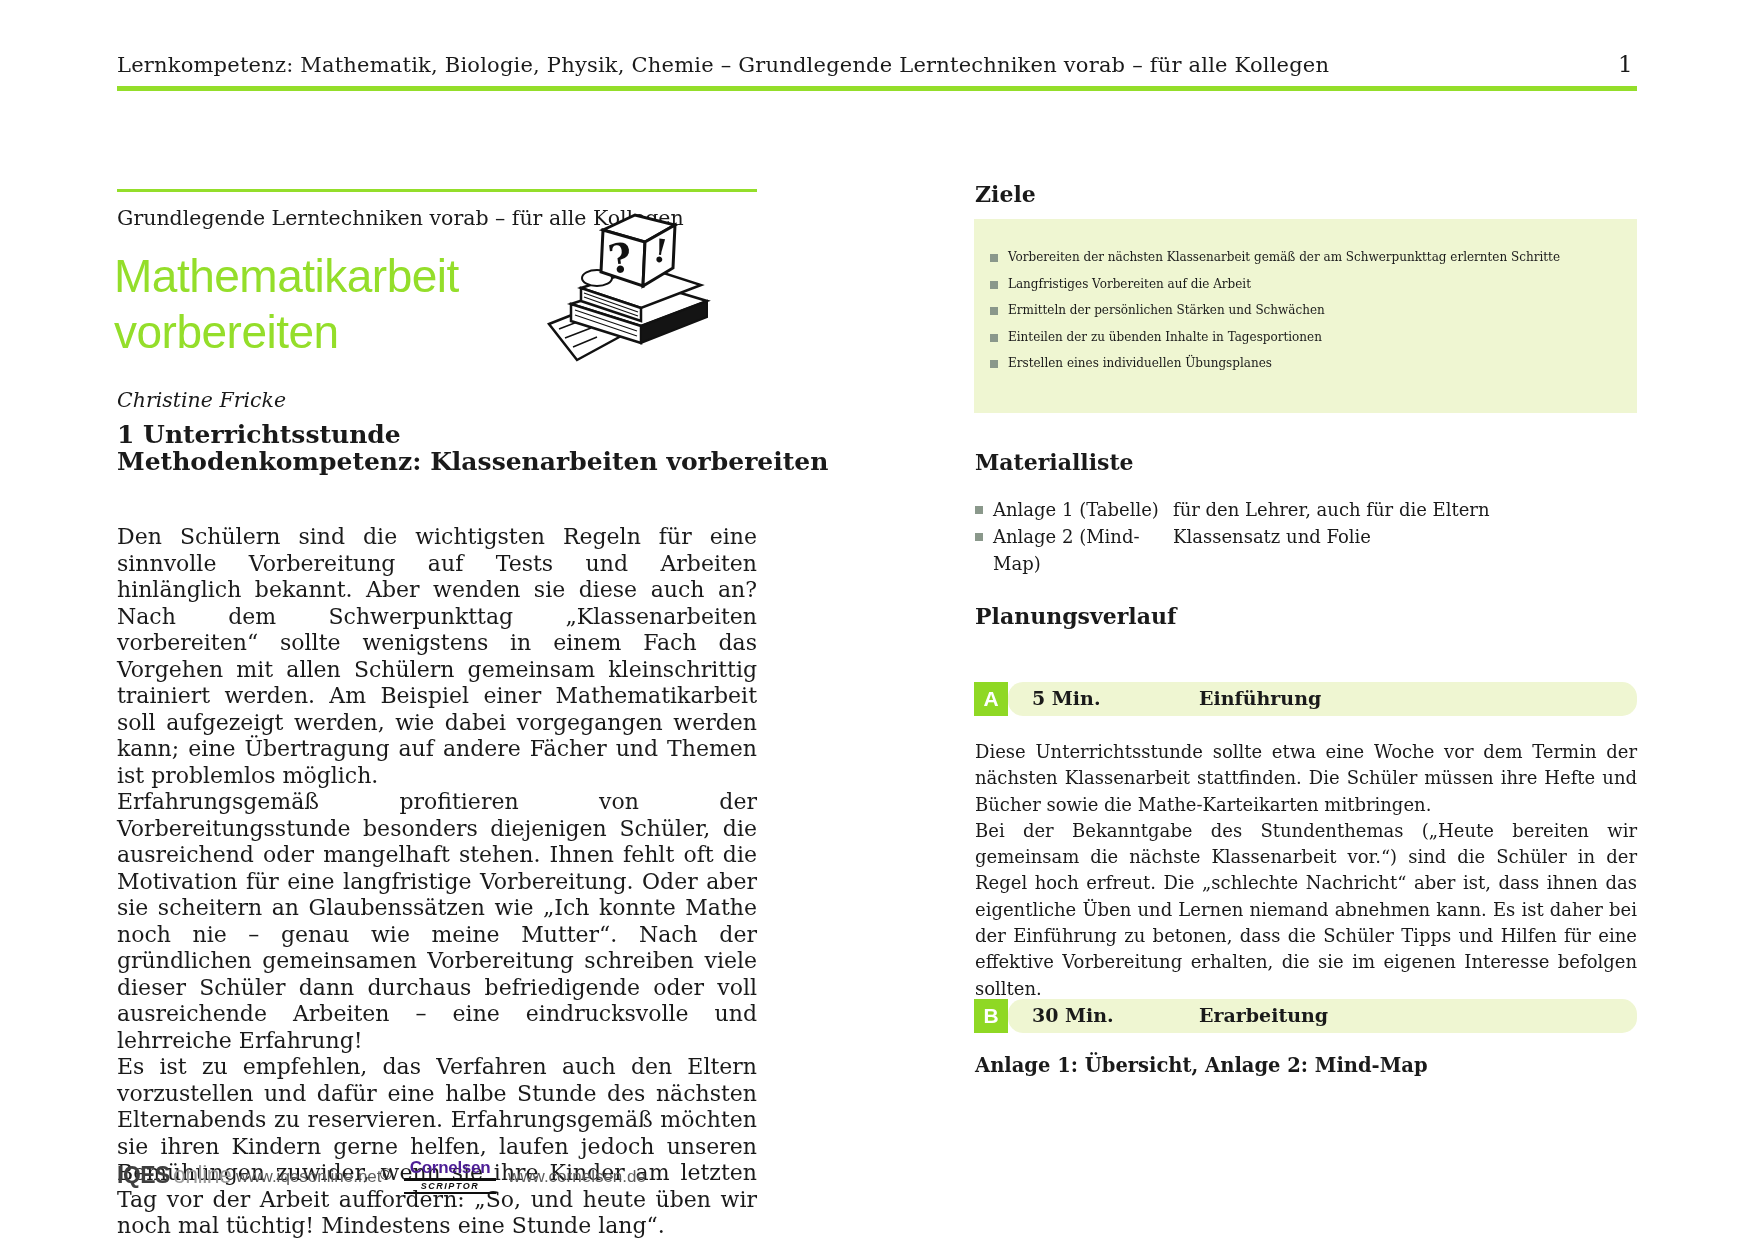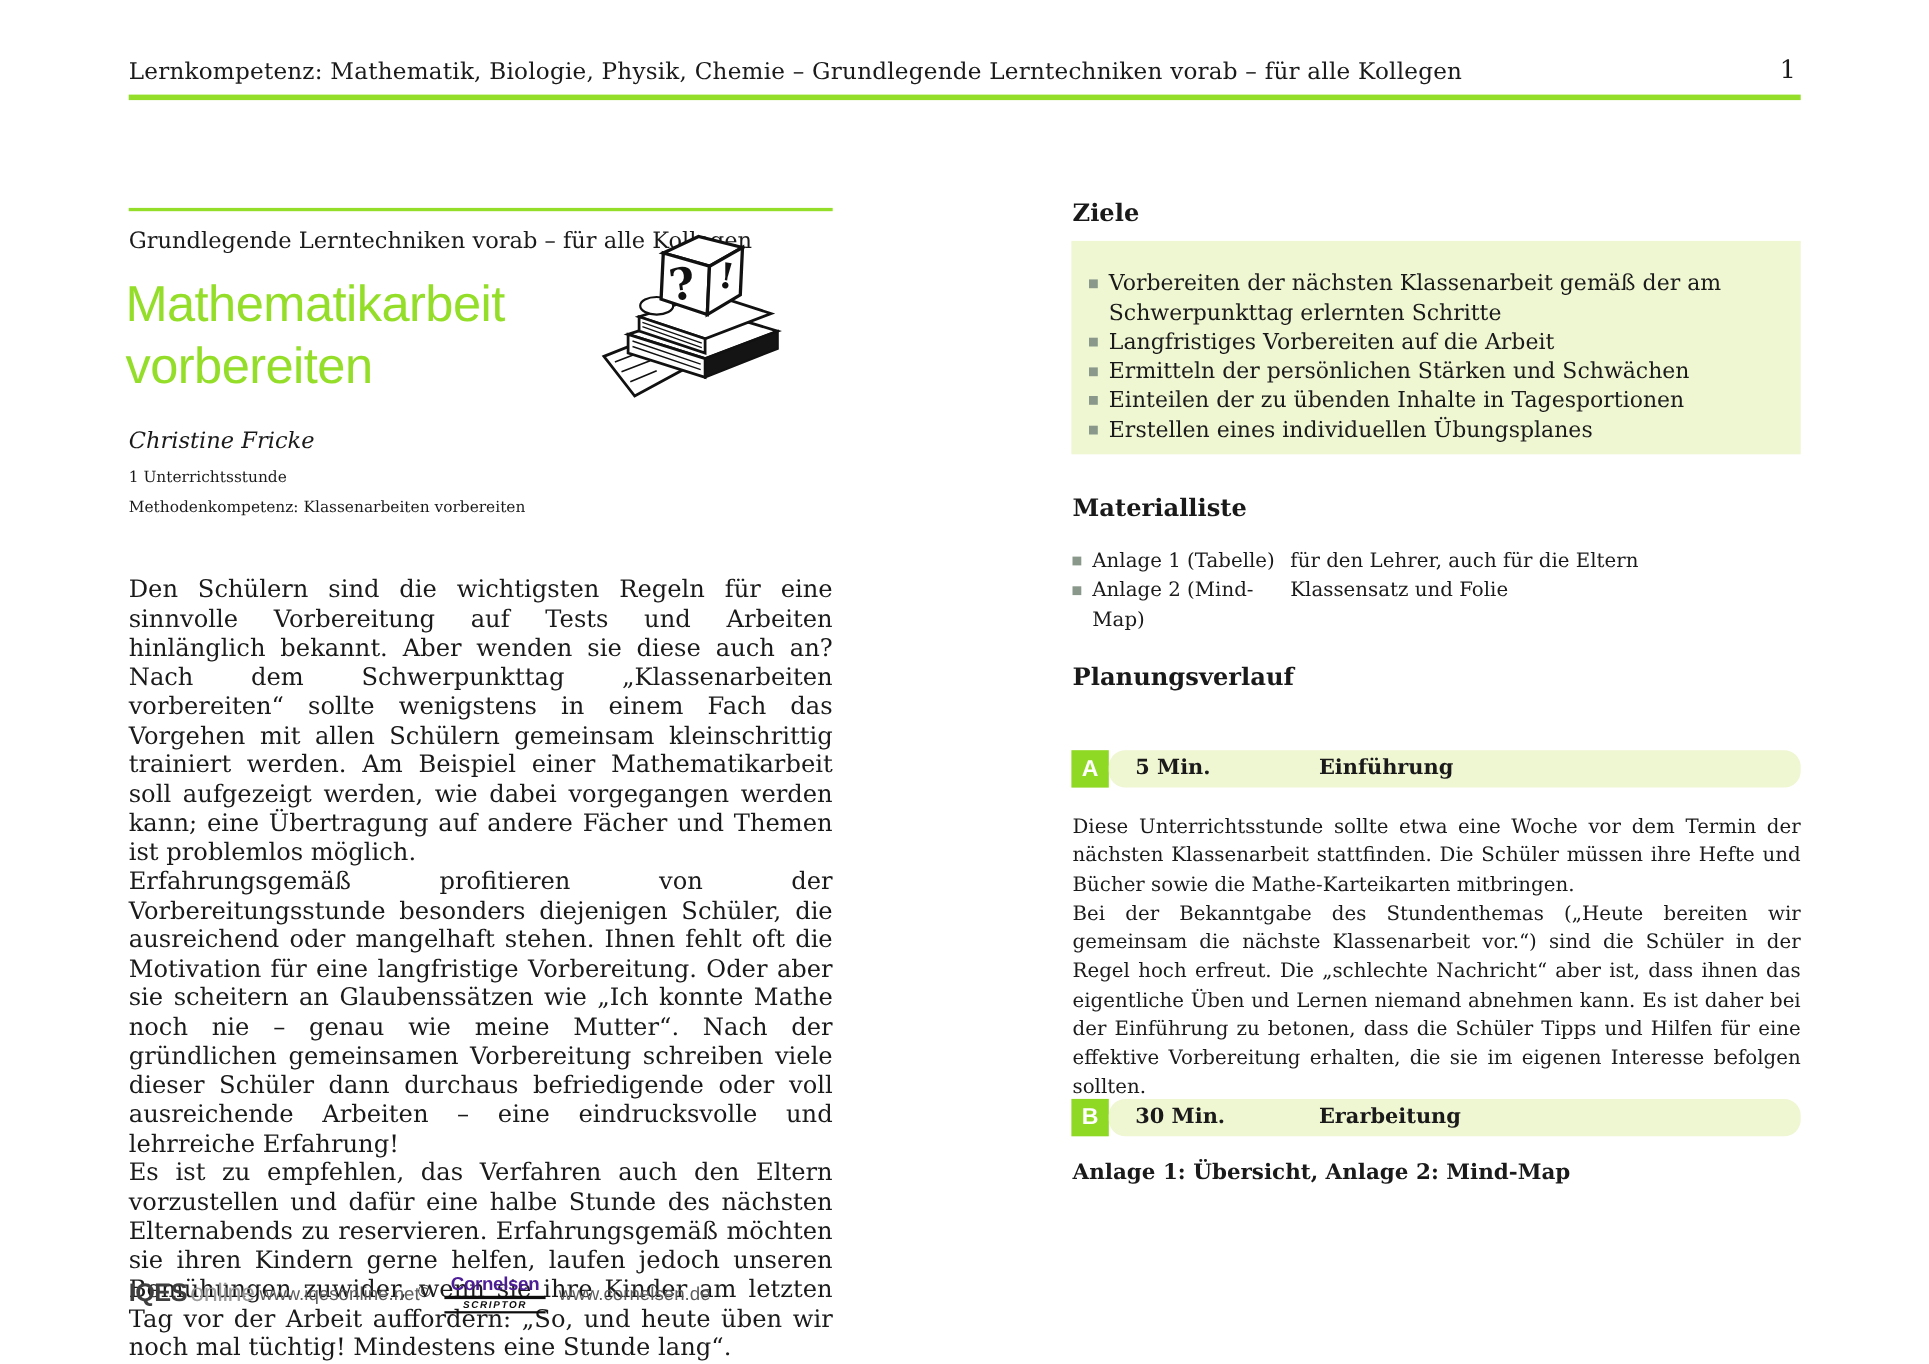--- a/index.html
+++ b/index.html
@@ -14,36 +14,36 @@
   
   .lc-rule{position:absolute;left:117px;top:189px;width:640px;height:3px;background:#94de2a;}
   .kicker{position:absolute;left:117px;top:206px;font-size:20.5px;}
   .doc-title{
     position:absolute;left:114px;top:248px;width:480px;
     font-family:"Liberation Sans",sans-serif;font-size:46px;line-height:56px;
     color:#94de2a;font-weight:400;letter-spacing:-.5px;
   }
   .illu{position:absolute;left:543px;top:208px;width:172px;height:160px;}
   .author{position:absolute;left:117px;top:388px;font-size:20.5px;font-style:italic;}
-  .meta{position:absolute;left:117px;top:421px;font-size:14px;font-weight:normal;line-height:27px;}
+  .meta{position:absolute;left:117px;top:421px;font-size:25px;font-weight:bold;line-height:27px;}
   .body-left{
     position:absolute;left:117px;top:524px;width:640px;
     font-size:22px;line-height:26.5px;text-align:justify;
   }
   .body-left p{margin:0;}
   
   .h2{position:absolute;font-size:22px;font-weight:bold;}
   .h-ziele{left:975px;top:181px;}
   .h-material{left:975px;top:449px;}
   .h-planung{left:975px;top:603px;}
   .ziele-box{
     position:absolute;left:974px;top:219px;width:663px;height:194px;
     background:#eff6d2;box-sizing:border-box;padding:25px 26px 0 16px;
   }
-  .zitem{display:flex;font-size:20px;line-height:26.5px;}
+  .zitem{display:flex;font-size:12px;line-height:26.5px;}
   .sq{flex:0 0 8px;width:8px;height:8px;background:#8a988b;margin:10px 10px 0 0;}
   .mat-list{position:absolute;left:975px;top:496px;width:662px;font-size:18px;line-height:27px;}
   .mat-row{display:flex;}
   .mat-row .sq{margin-top:10px;}
   .mat-label{flex:0 0 180px;}
   .phase-row{position:absolute;left:974px;width:663px;height:34px;display:flex;}
   .phase-a{top:682px;} .phase-b{top:999px;}
   .phase-letter{
     flex:0 0 34px;height:34px;background:#8fd824;color:#ffffff;
     font-family:"Liberation Sans",sans-serif;font-weight:bold;font-size:21px;

